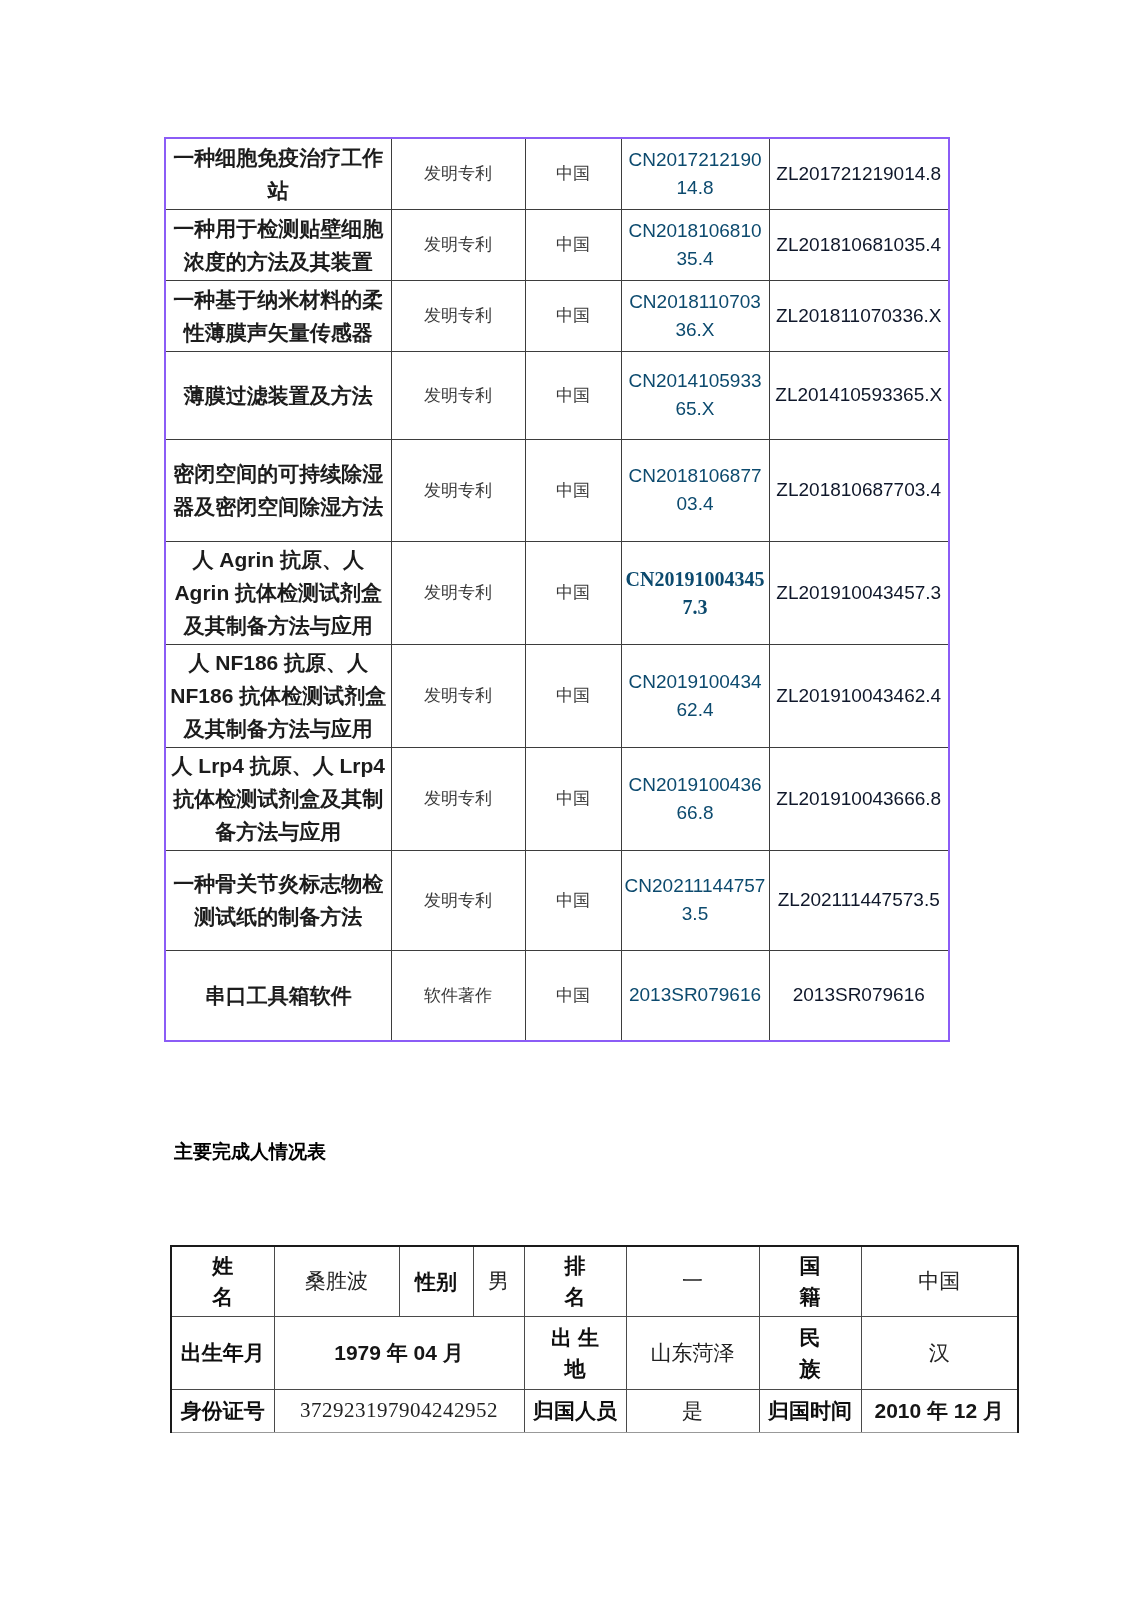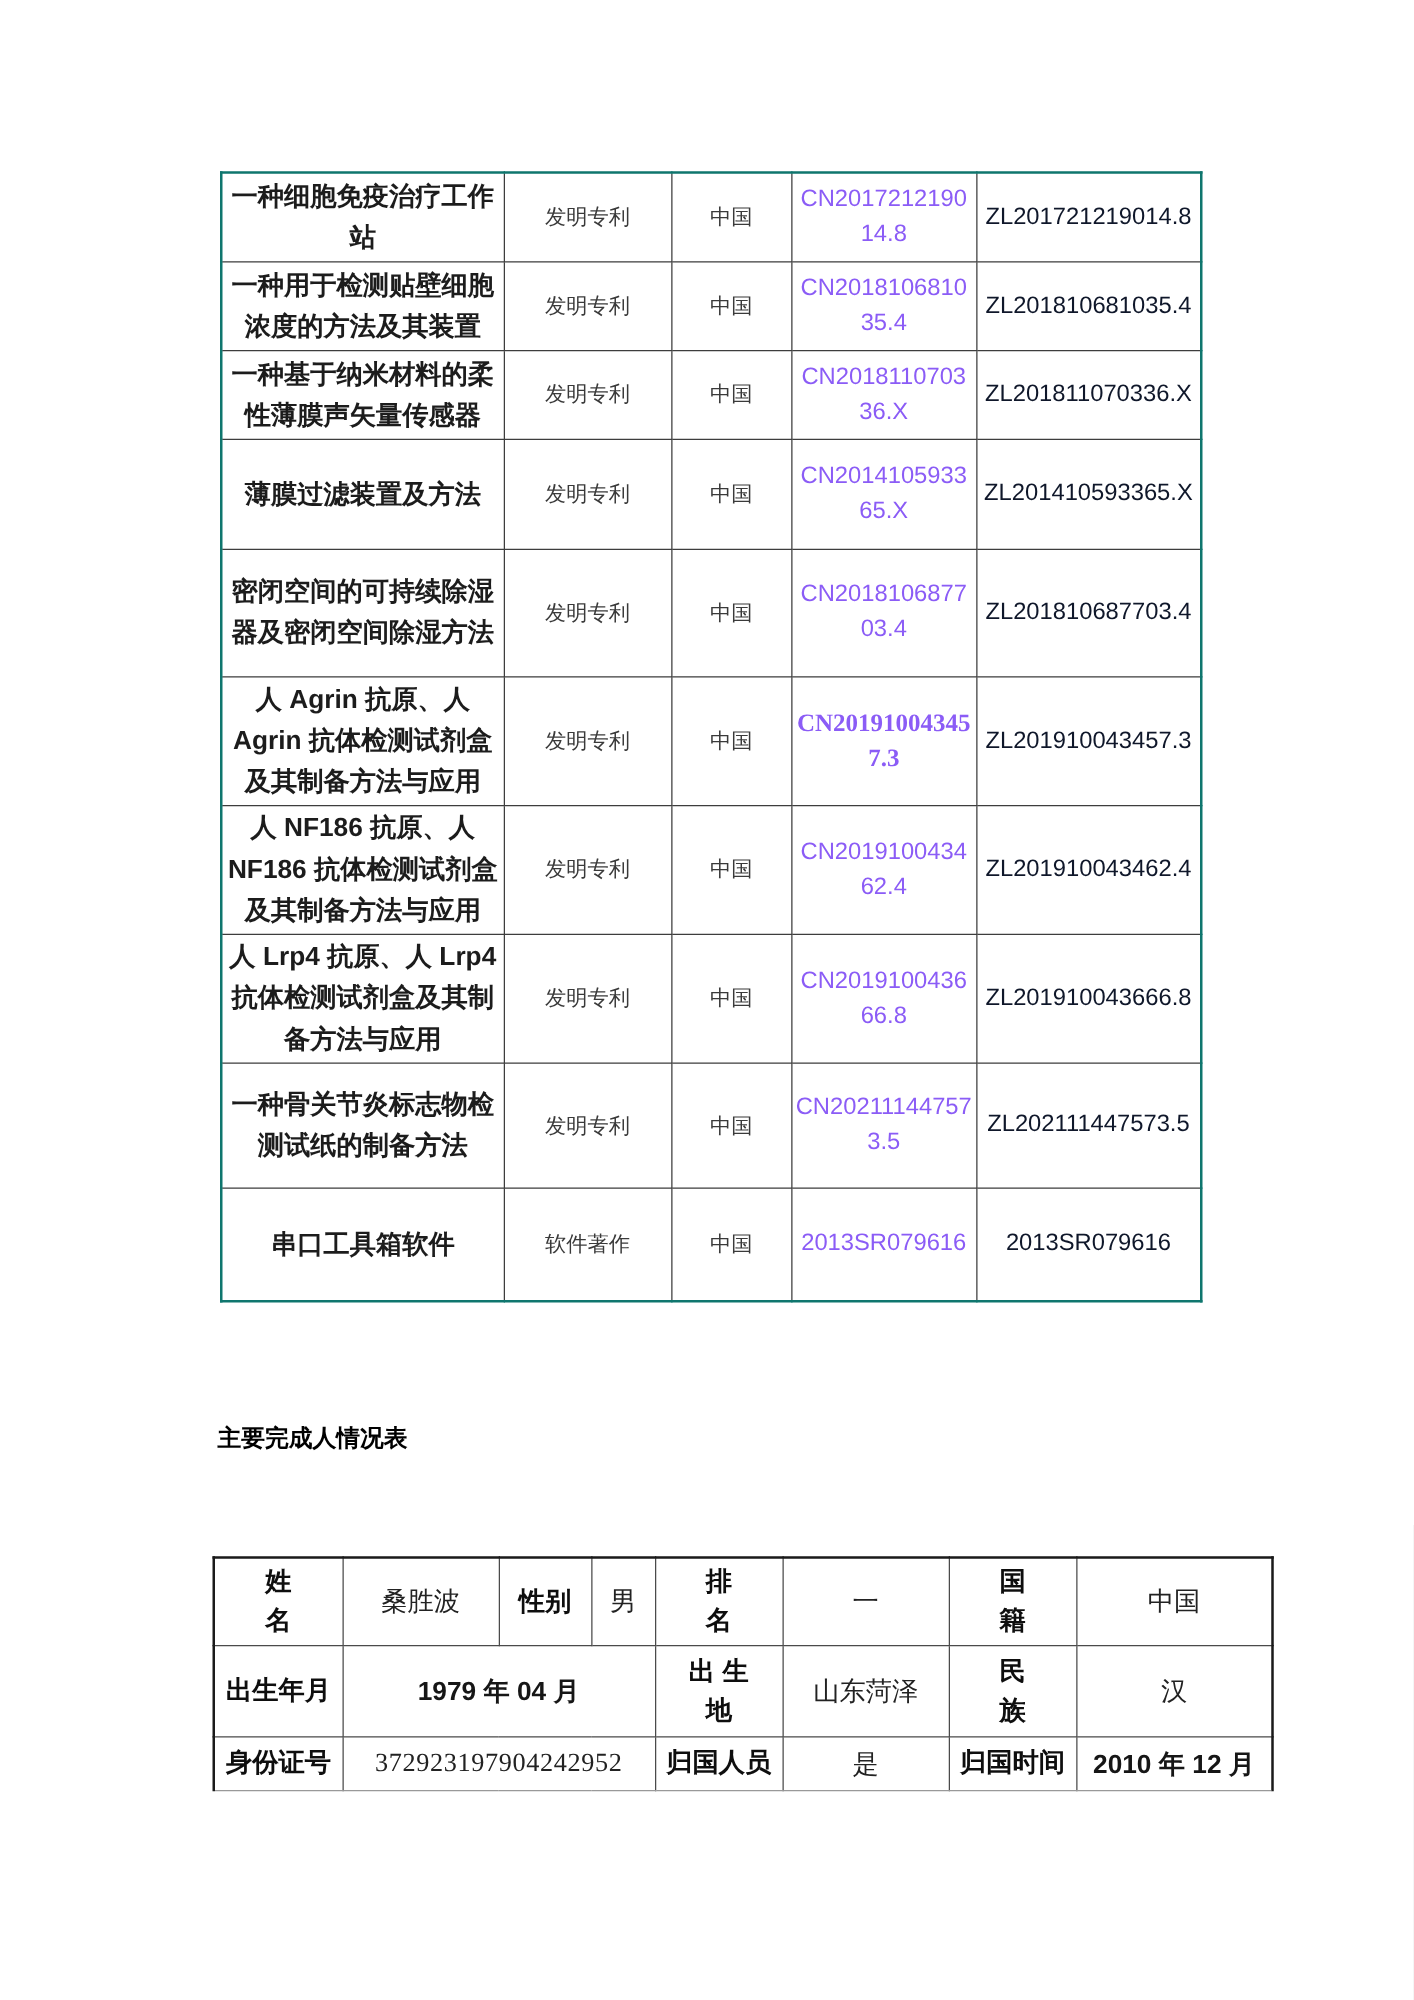--- a/index.html
+++ b/index.html
@@ -10,37 +10,37 @@
     font-family:"Liberation Sans", sans-serif;
     color:#111;
     overflow:hidden;
     margin:0 auto;
   }
 
   table { border-collapse:collapse; table-layout:fixed; }
 
   
   #patents {
-    position:absolute; left:176px; top:137px; width:784px;
-    border:2px solid #0f766e;
+    position:absolute; left:164px; top:137px; width:784px;
+    border:2px solid #8b5cf6;
   }
   #patents td {
     border:1px solid #3d3d3d;
     text-align:center; vertical-align:middle;
     overflow:hidden;
   }
   .c-title {
     font-size:21px; font-weight:600; color:#1c1c1c;
     line-height:33px; padding:0 3px;
   }
   .c-type, .c-country {
     font-size:17px; font-weight:400; color:#3a3a3a;
   }
   .c-app {
-    font-size:19px; font-weight:500; color:#8b5cf6;
+    font-size:19px; font-weight:500; color:#0c4a6e;
     line-height:28px; word-break:break-all; padding:0 3px;
   }
   .c-app.serif {
     font-family:"Liberation Serif", serif;
     font-size:20px; font-weight:700;
   }
   .c-grant {
     font-size:19px; font-weight:500; color:#0f172a;
     line-height:26px; word-break:break-all; padding:0 1px;
   }

